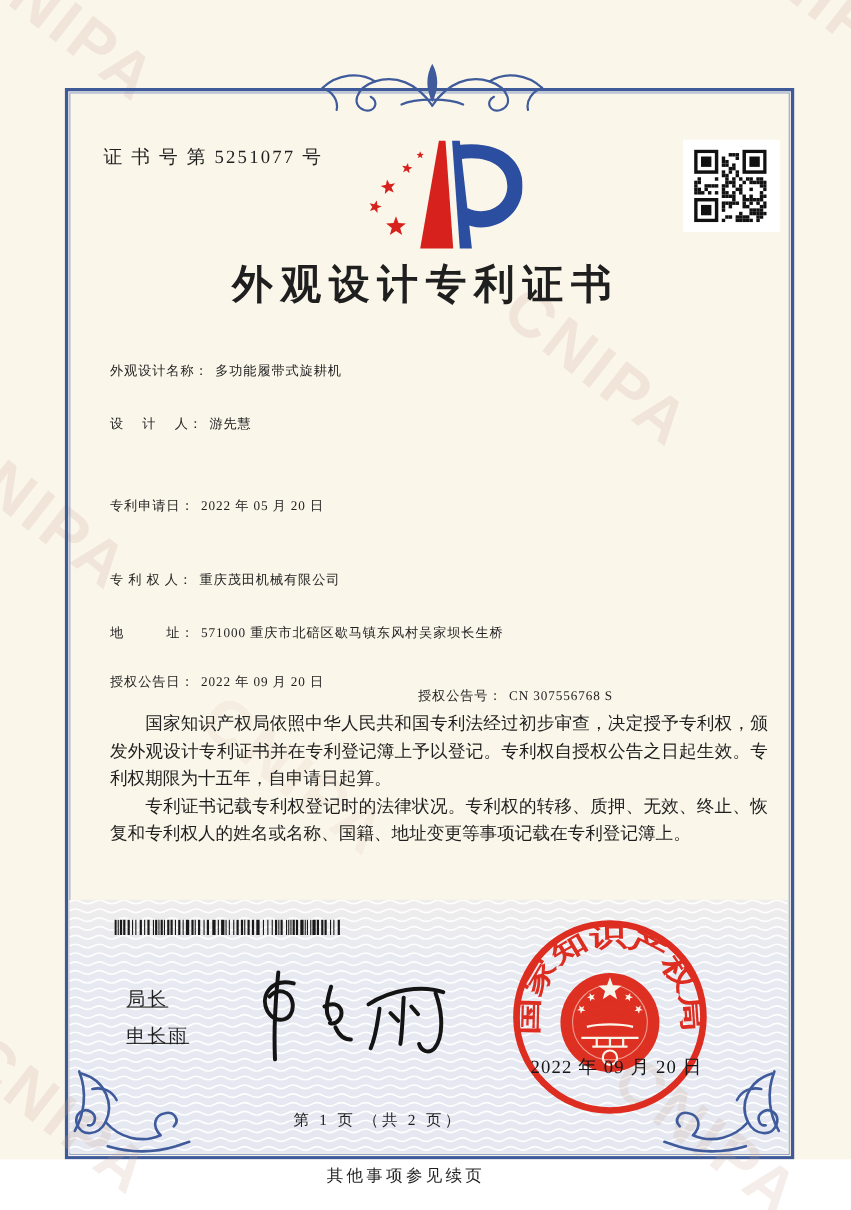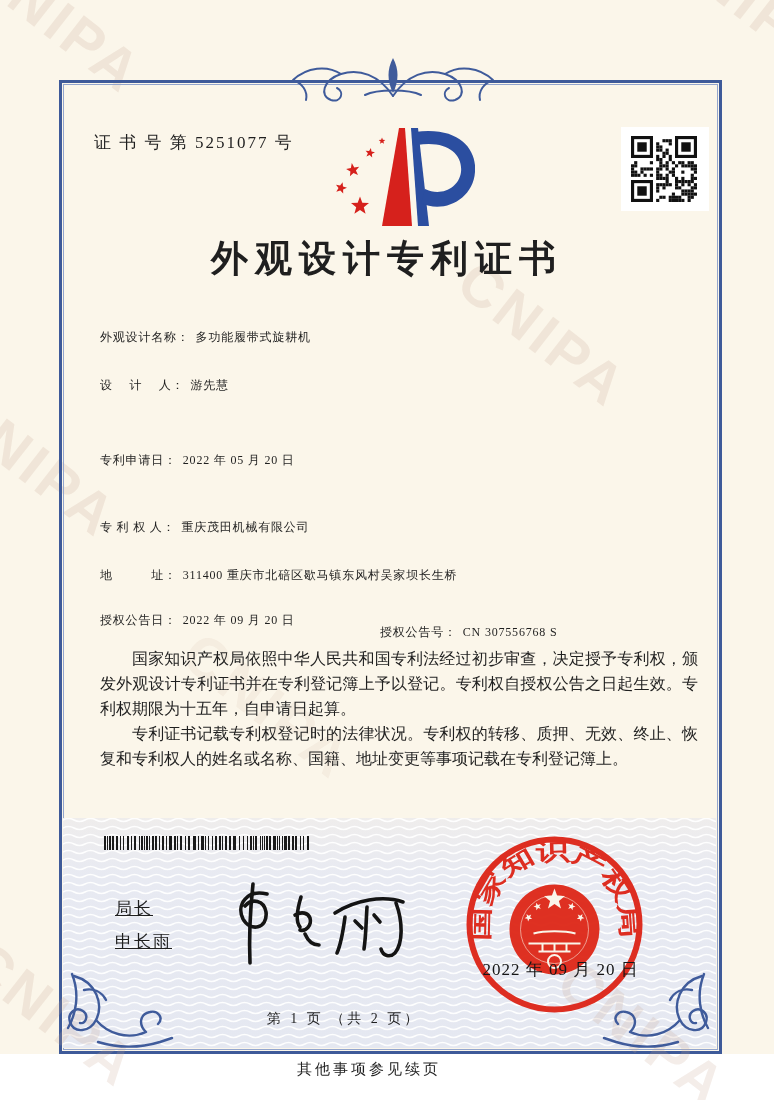--- a/index.html
+++ b/index.html
@@ -229,21 +229,21 @@
   <div class="abs field-row" style="top:377px;">
     <span>设　 计 　人：</span><span class="val">游先慧</span>
   </div>
   <div class="abs field-row" style="top:452px;">
     <span>专利申请日：</span><span class="val">2022 年 05 月 20 日</span>
   </div>
   <div class="abs field-row" style="top:519px;">
     <span>专 利 权 人：</span><span class="val">重庆茂田机械有限公司</span>
   </div>
   <div class="abs field-row" style="top:567px;">
-    <span>地　　　址：</span><span class="val">311400 重庆市北碚区歇马镇东风村吴家坝长生桥</span>
+    <span>地　　　址：</span><span class="val">571000 重庆市北碚区歇马镇东风村吴家坝长生桥</span>
   </div>
   <div class="abs field-row" style="top:612px;">
     <span>授权公告日：</span><span class="val">2022 年 09 月 20 日</span>
     <span class="grant-no">
       <span>授权公告号：</span><span class="val">CN 307556768 S</span>
     </span>
   </div>
 
   <div class="abs body-text">
     <p>国家知识产权局依照中华人民共和国专利法经过初步审查，决定授予专利权，颁发外观设计专利证书并在专利登记簿上予以登记。专利权自授权公告之日起生效。专利权期限为十五年，自申请日起算。</p>

